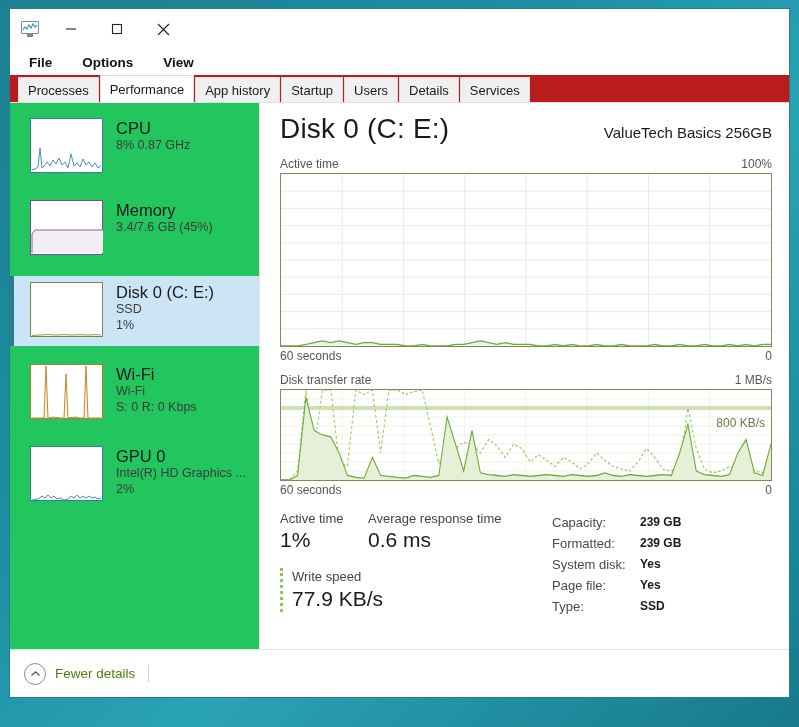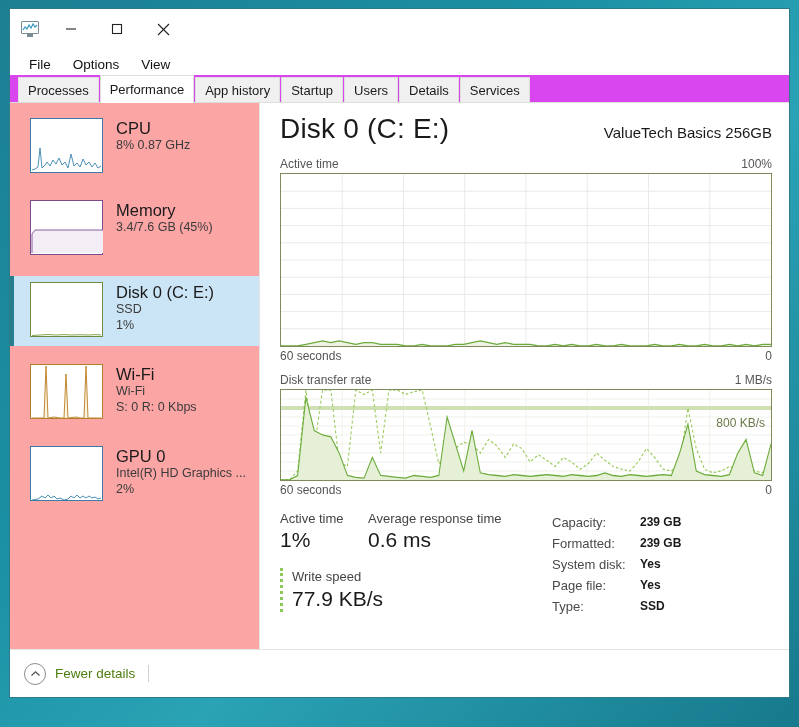--- a/index.html
+++ b/index.html
@@ -58,38 +58,39 @@
   .winbtn {
     width: 46px; height: 40px;
     display: flex; align-items: center; justify-content: center;
     cursor: default;
   }
   .winbtn svg { display: block; }
   
   .menubar {
     height: 26px;
     display: flex;
-    align-items: flex-end;
+    align-items: center;
     padding-left: 10px;
-    gap: 4px;
+    gap: 12px;
     flex: 0 0 auto;
+    font-weight: bold;
   }
   .menuitem {
     font-size: 13.5px;
     color: #111;
     padding: 3px 9px;
     cursor: default;
   }
   
   .tabstrip {
     height: 28px;
     display: flex;
     align-items: flex-end;
     padding-left: 8px;
-    background: #d946ef;
+    background: #b91c1c;
     border-bottom: 1px solid #dededc;
     flex: 0 0 auto;
     position: relative;
   }
   .tab {
     height: 25px;
     display: flex; align-items: center;
     padding: 0 9px;
     font-size: 13px;
     color: #1a1a1a;
@@ -113,21 +114,21 @@
     display: flex;
     min-height: 0;
     background: #ffffff;
   }
   
   .sidebar {
     width: 250px;
     flex: 0 0 250px;
     border-right: 1px solid #e4e4e4;
     padding-top: 9px;
-    background: #fca5a5;
+    background: #22c55e;
     overflow: hidden;
   }
   .side-item {
     display: flex;
     align-items: flex-start;
     height: 70px;
     padding: 6px 6px 6px 0px;
     margin-bottom: 12px;
     position: relative;
     cursor: default;

